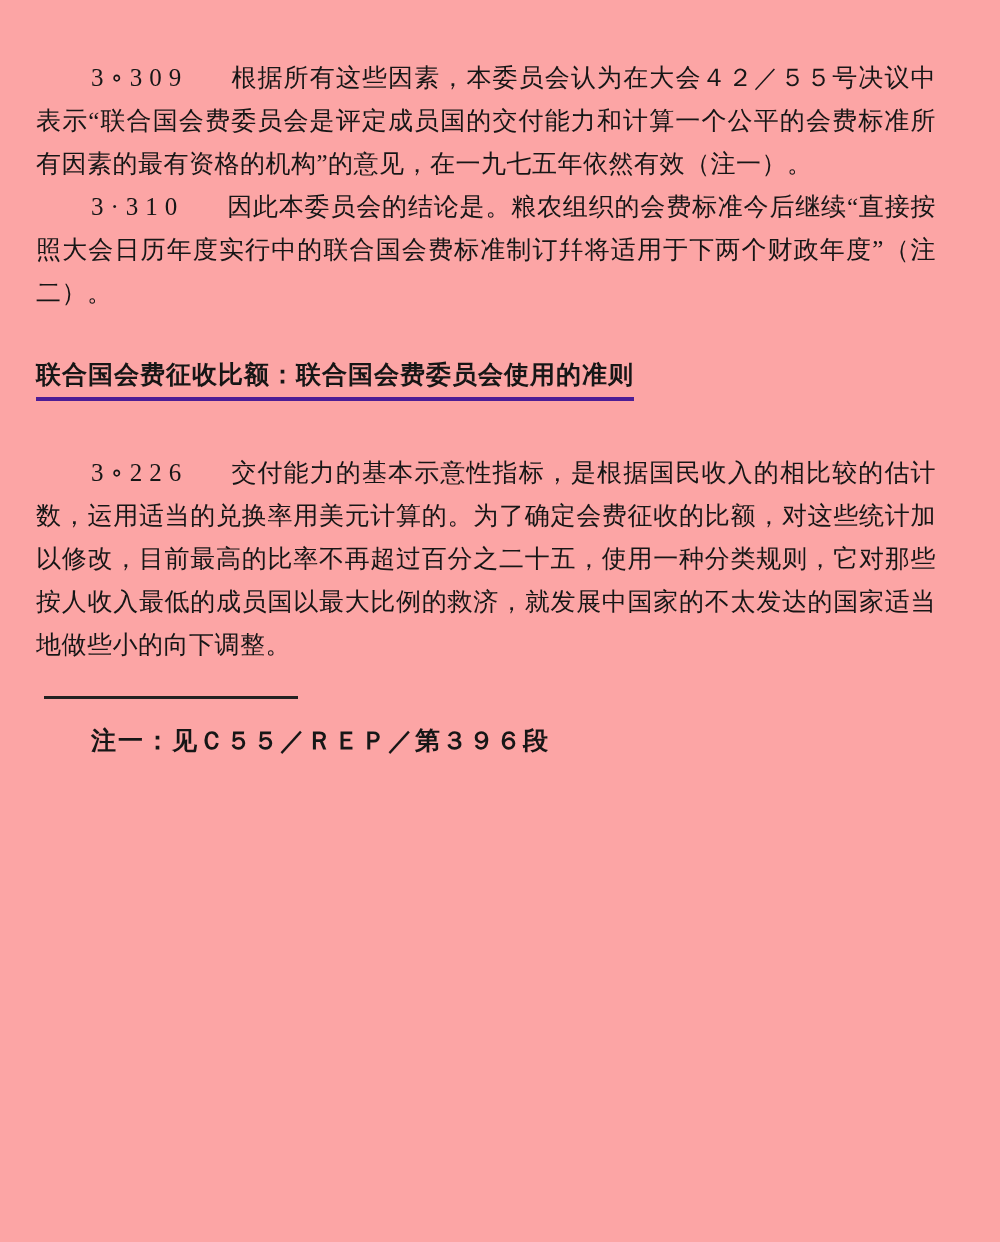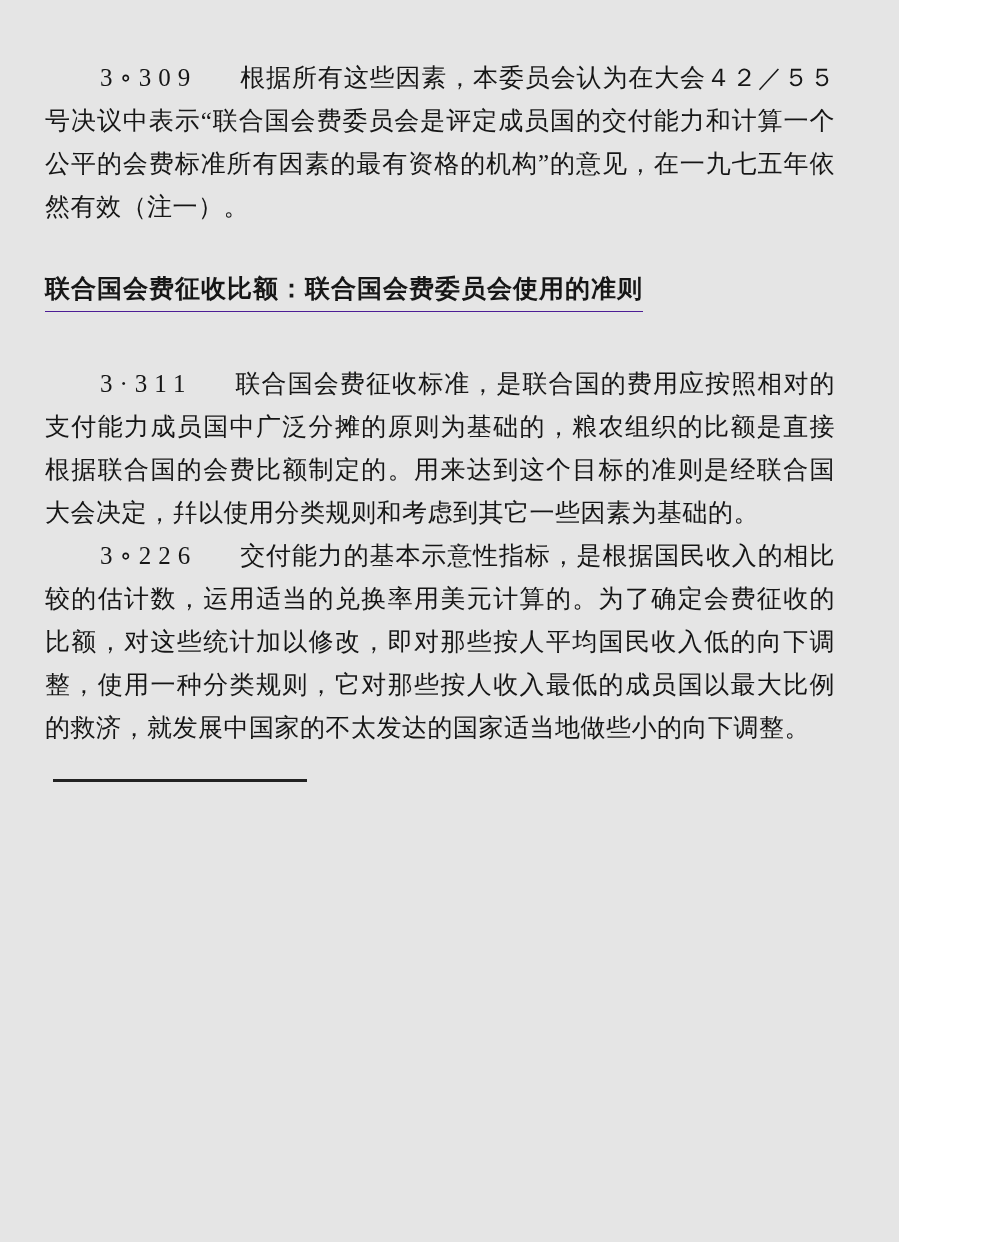--- a/index.html
+++ b/index.html
@@ -9,24 +9,24 @@
   }
   body {
     width: 1000px;
     height: 1242px;
     overflow: hidden;
     font-family: "Liberation Serif", "DejaVu Serif", serif;
     color: #161616;
   }
   .page {
     box-sizing: border-box;
-    width: 899px;
+    width: 1000px;
     min-height: 1242px;
-    padding: 56px 64px 0 45px;
-    background: #e5e5e5;
+    padding: 56px 64px 0 36px;
+    background: #fca5a5;
   }
   .para {
     margin: 0;
     font-size: 25px;
     line-height: 43px;
     font-weight: 500;
     text-align: justify;
     text-indent: 2.2em;
     letter-spacing: 0.5px;
   }
@@ -37,21 +37,21 @@
   }
   .heading {
     margin: 46px 0 50px 0;
     font-size: 25px;
     font-weight: 600;
     line-height: 30px;
     letter-spacing: 1px;
   }
   .heading .heading-underline {
     display: inline-block;
-    border-bottom: 1px solid #4c1d95;
+    border-bottom: 4px solid #4c1d95;
     padding-bottom: 7px;
   }
   .footnote-rule {
     margin: 30px 0 0 8px;
     width: 254px;
     border-top: 3px solid #222;
   }
   .footnotes {
     margin-top: 20px;
   }
@@ -63,26 +63,27 @@
     letter-spacing: 2px;
   }
 </style>
 </head>
 <body>
 
 <div class="page">
 
   <p class="para"><span class="pnum">3∘309</span><span class="ptext">根据所有这些因素，本委员会认为在大会４２／５５号决议中表示“联合国会费委员会是评定成员国的交付能力和计算一个公平的会费标准所有因素的最有资格的机构”的意见，在一九七五年依然有效（注一）。</span></p>
 
+  <p class="para"><span class="pnum">3·310</span><span class="ptext">因此本委员会的结论是。粮农组织的会费标准今后继续“直接按照大会日历年度实行中的联合国会费标准制订幷将适用于下两个财政年度”（注二）。</span></p>
 
   <h2 class="heading"><span class="heading-underline">联合国会费征收比额：联合国会费委员会使用的准则</span></h2>
 
-  <p class="para"><span class="pnum">3·311</span><span class="ptext">联合国会费征收标准，是联合国的费用应按照相对的支付能力成员国中广泛分摊的原则为基础的，粮农组织的比额是直接根据联合国的会费比额制定的。用来达到这个目标的准则是经联合国大会决定，幷以使用分类规则和考虑到其它一些因素为基础的。</span></p>
 
-  <p class="para"><span class="pnum">3∘226</span><span class="ptext">交付能力的基本示意性指标，是根据国民收入的相比较的估计数，运用适当的兑换率用美元计算的。为了确定会费征收的比额，对这些统计加以修改，即对那些按人平均国民收入低的向下调整，使用一种分类规则，它对那些按人收入最低的成员国以最大比例的救济，就发展中国家的不太发达的国家适当地做些小的向下调整。</span></p>
+  <p class="para"><span class="pnum">3∘226</span><span class="ptext">交付能力的基本示意性指标，是根据国民收入的相比较的估计数，运用适当的兑换率用美元计算的。为了确定会费征收的比额，对这些统计加以修改，目前最高的比率不再超过百分之二十五，使用一种分类规则，它对那些按人收入最低的成员国以最大比例的救济，就发展中国家的不太发达的国家适当地做些小的向下调整。</span></p>
 
 
   <div class="footnote-rule"></div>
 
   <div class="footnotes">
+    <p class="footnote">注一：见Ｃ５５／ＲＥＰ／第３９６段</p>
   </div>
 
 </div>
 
 </body></html>

